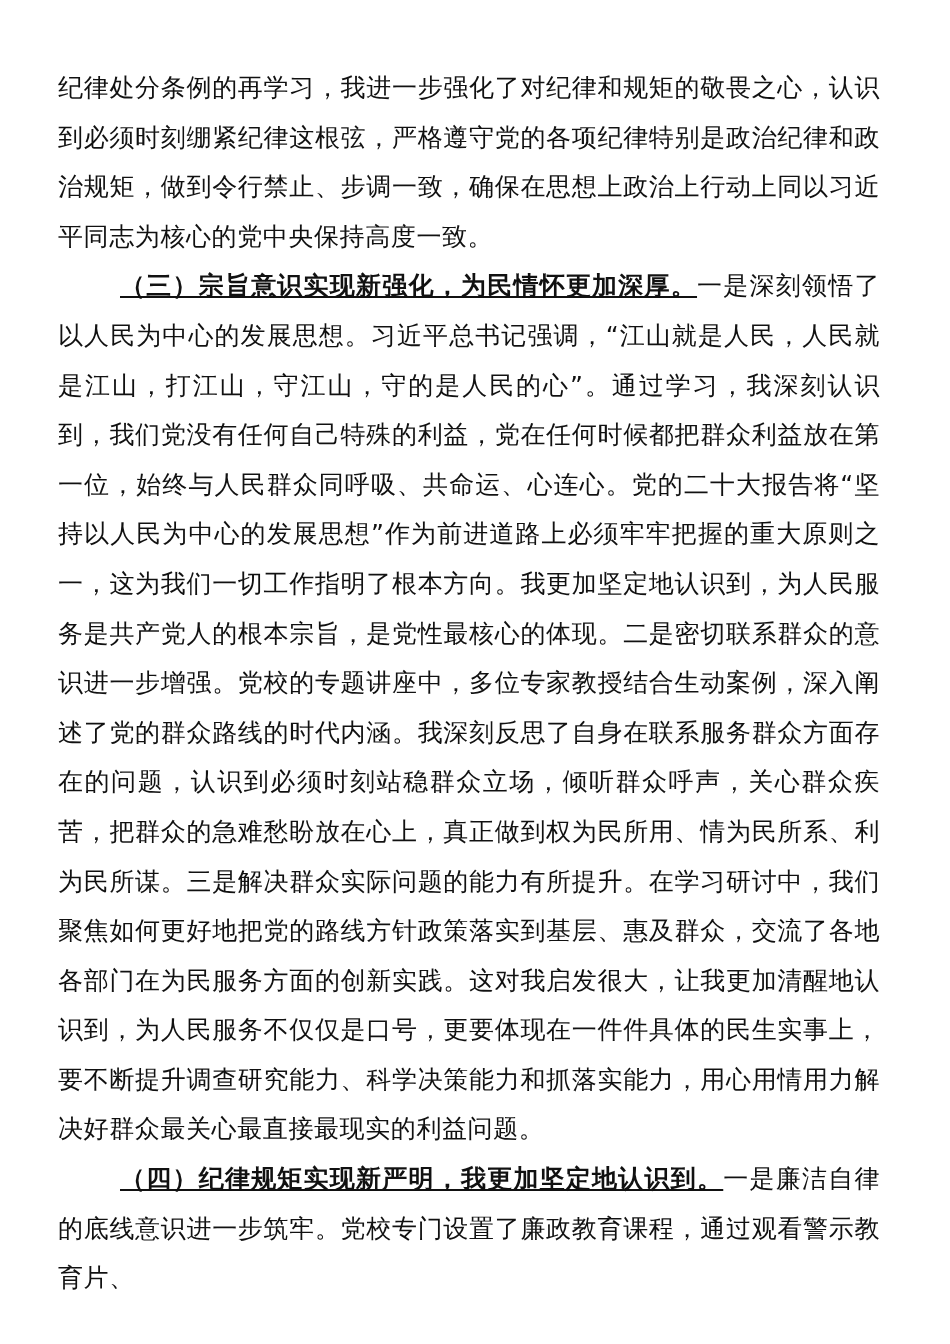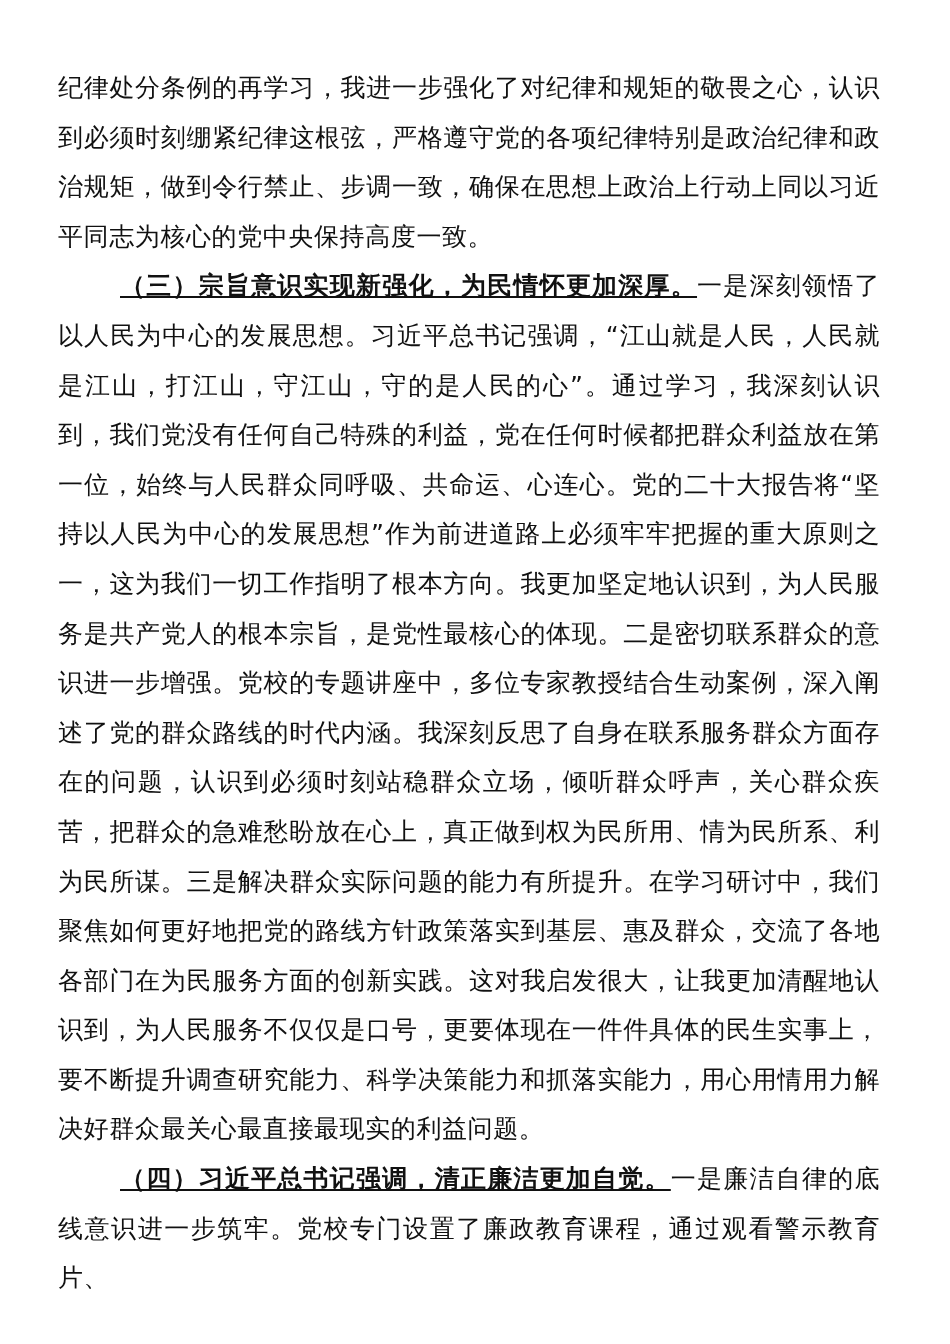--- a/index.html
+++ b/index.html
@@ -27,15 +27,15 @@
 <body>
 
 <div class="page">
   <p class="para">
     <span>纪律处分条例的再学习，我进一步强化了对纪律和规矩的敬畏之心，认识到必须时刻绷紧纪律这根弦，严格遵守党的各项纪律特别是政治纪律和政治规矩，做到令行禁止、步调一致，确保在思想上政治上行动上同以习近平同志为核心的党中央保持高度一致。</span>
   </p>
   <p class="para indent">
     <span class="lead">（三）宗旨意识实现新强化，为民情怀更加深厚。</span><span>一是深刻领悟了以人民为中心的发展思想。习近平总书记强调，“江山就是人民，人民就是江山，打江山，守江山，守的是人民的心”。通过学习，我深刻认识到，我们党没有任何自己特殊的利益，党在任何时候都把群众利益放在第一位，始终与人民群众同呼吸、共命运、心连心。党的二十大报告将“坚持以人民为中心的发展思想”作为前进道路上必须牢牢把握的重大原则之一，这为我们一切工作指明了根本方向。我更加坚定地认识到，为人民服务是共产党人的根本宗旨，是党性最核心的体现。二是密切联系群众的意识进一步增强。党校的专题讲座中，多位专家教授结合生动案例，深入阐述了党的群众路线的时代内涵。我深刻反思了自身在联系服务群众方面存在的问题，认识到必须时刻站稳群众立场，倾听群众呼声，关心群众疾苦，把群众的急难愁盼放在心上，真正做到权为民所用、情为民所系、利为民所谋。三是解决群众实际问题的能力有所提升。在学习研讨中，我们聚焦如何更好地把党的路线方针政策落实到基层、惠及群众，交流了各地各部门在为民服务方面的创新实践。这对我启发很大，让我更加清醒地认识到，为人民服务不仅仅是口号，更要体现在一件件具体的民生实事上，要不断提升调查研究能力、科学决策能力和抓落实能力，用心用情用力解决好群众最关心最直接最现实的利益问题。</span>
   </p>
   <p class="para indent">
-    <span class="lead">（四）习近平总书记强调，清正廉洁更加自觉。</span><span>一是廉洁自律的底线意识进一步筑牢。党校专门设置了廉政教育课程，通过观看警示教育片、</span>
+    <span class="lead">（四）纪律规矩实现新严明，我更加坚定地认识到。</span><span>一是廉洁自律的底线意识进一步筑牢。党校专门设置了廉政教育课程，通过观看警示教育片、</span>
   </p>
 </div>
 
 </body></html>

